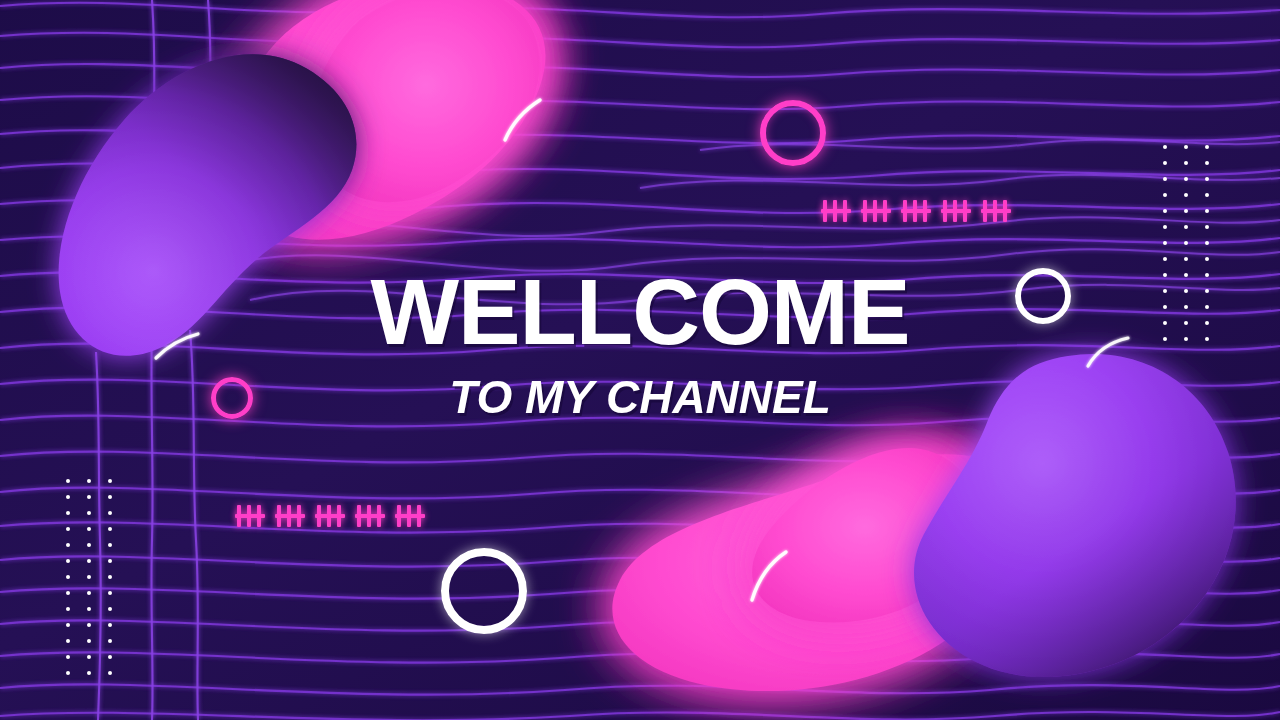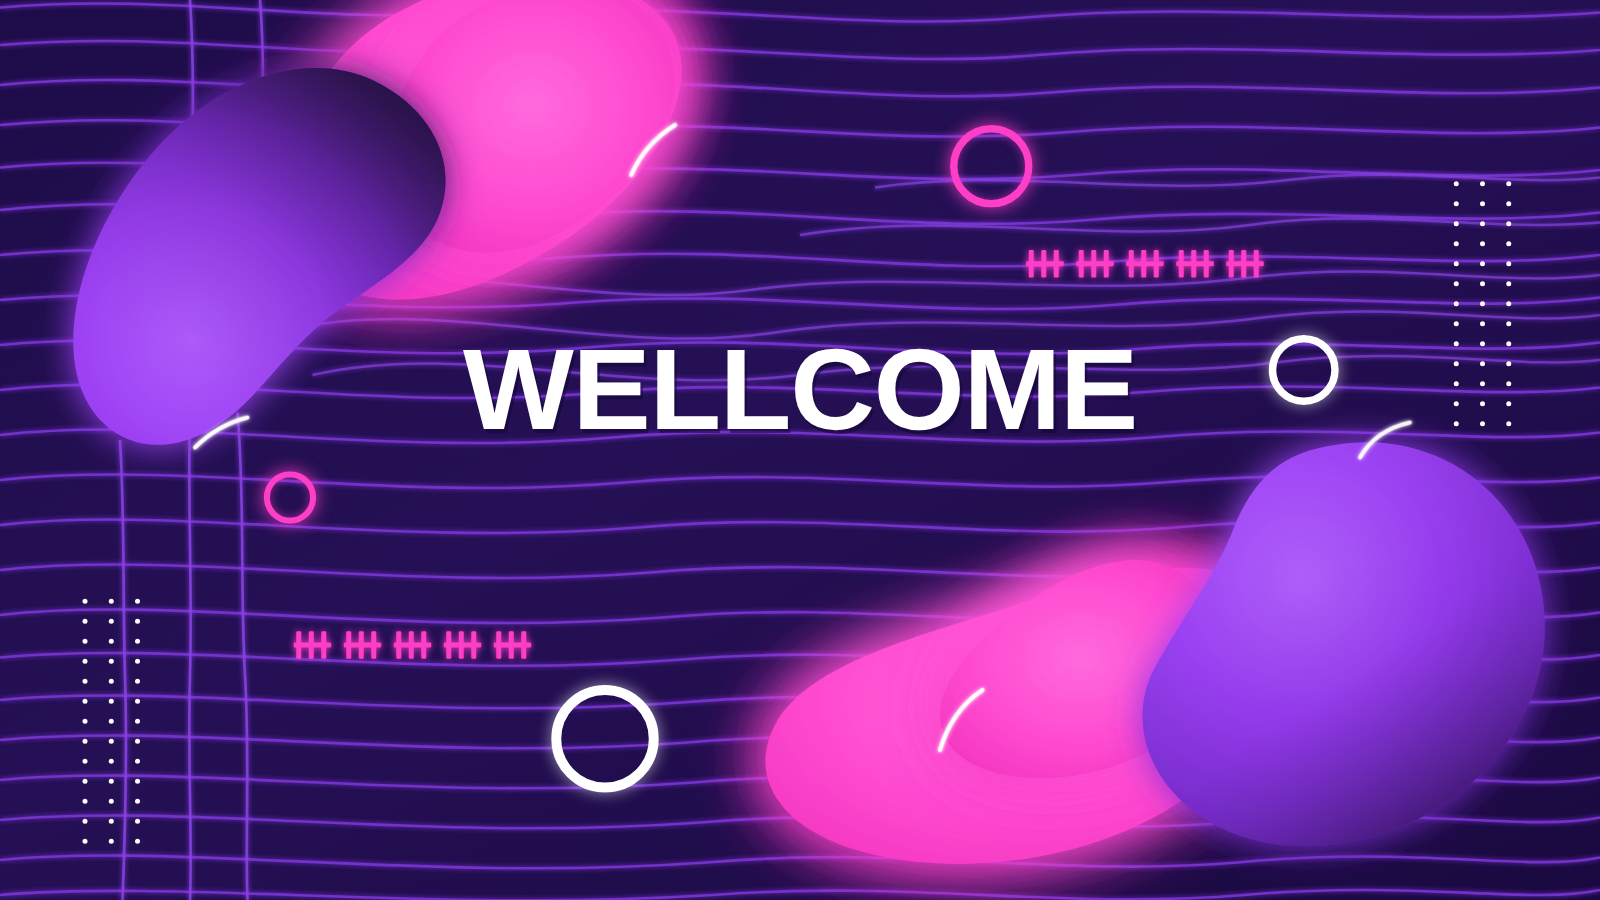--- a/index.html
+++ b/index.html
@@ -421,16 +421,17 @@
           <div class="tally-stroke" style="left: 10px; top: 0px; background: rgb(255, 62, 200);"></div>
           <div class="tally-stroke" style="left: 20px; top: 0px; background: rgb(255, 62, 200);"></div>
           <div class="tally-bar" style="left: -2px; top: 9px; background: rgb(255, 62, 200);"></div>
         </div>
       </div>
   </div>
 
   <div class="layer" id="text-layer">
     <div class="text-block">
       <span class="headline">WELLCOME</span>
+      <span class="subline">TO MY CHANNEL</span>
     </div>
   </div>
 
 </div>
 
 </body></html>

